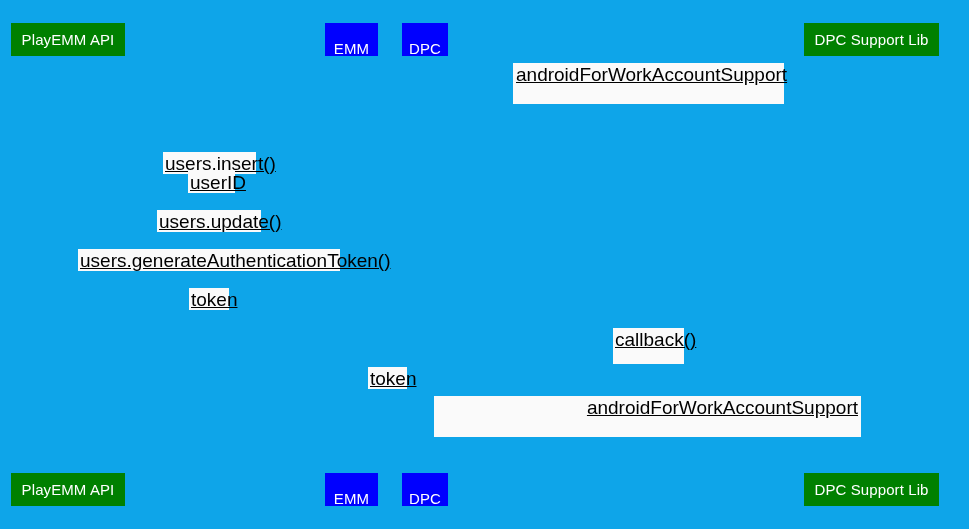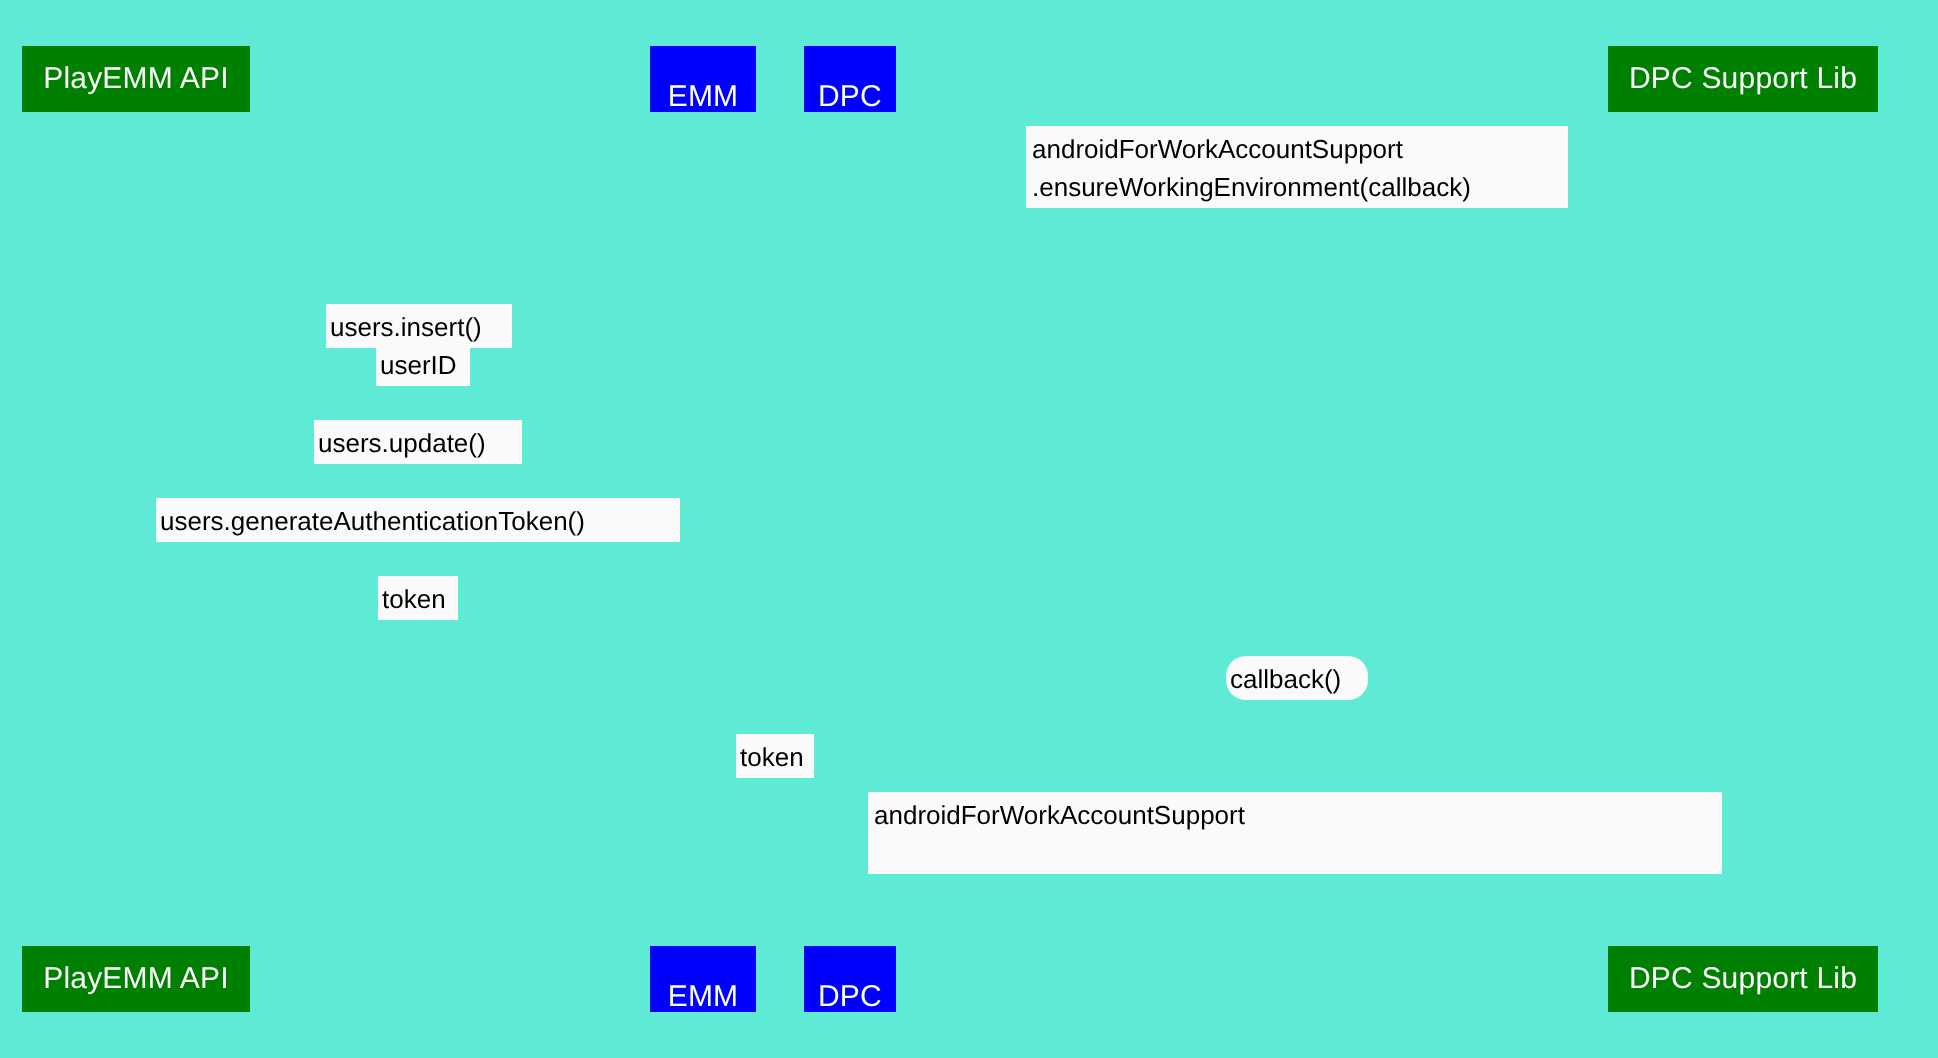--- a/index.html
+++ b/index.html
@@ -41,36 +41,37 @@
     position: absolute;
     width: 1px;
     background: transparent;
   }
 
   .msg-label {
     position: absolute;
     box-sizing: border-box;
     background: #fafafa;
     color: #000000;
-    font-size: 13px;
+    font-size: 19px;
     line-height: 19px;
-    text-align: left;
+    text-align: right;
     white-space: pre;
     padding: 2px 2px;
     user-select: none;
+    text-decoration: underline;
   }
   .msg-label.multiline {
     line-height: 19px;
     padding: 2px 3px;
   }
 </style>
 </head>
 <body>
 
-<div id="diagram" style="background: #5eead4; width: 969px; height: 529px;">
+<div id="diagram" style="background: #0ea5e9; width: 969px; height: 529px;">
     <div class="lifeline-box green" style="left: 11px; top: 23px; width: 114px; height: 33px; background: rgb(0, 128, 0); color: rgb(255, 255, 255);">
       <span>PlayEMM API</span>
     </div>
     <div class="lifeline-box green" style="left: 11px; top: 473px; width: 114px; height: 33px; background: rgb(0, 128, 0); color: rgb(255, 255, 255);">
       <span>PlayEMM API</span>
     </div>
     <div class="lifeline-line" style="left: 68px; top: 56px; height: 417px;"></div>
     <div class="lifeline-box blue" style="left: 325px; top: 23px; width: 53px; height: 33px; background: rgb(0, 0, 255); color: rgb(255, 255, 255);">
       <span>EMM</span>
     </div>
@@ -85,22 +86,22 @@
       <span>DPC</span>
     </div>
     <div class="lifeline-line" style="left: 425px; top: 56px; height: 417px;"></div>
     <div class="lifeline-box green" style="left: 804px; top: 23px; width: 135px; height: 33px; background: rgb(0, 128, 0); color: rgb(255, 255, 255);">
       <span>DPC Support Lib</span>
     </div>
     <div class="lifeline-box green" style="left: 804px; top: 473px; width: 135px; height: 33px; background: rgb(0, 128, 0); color: rgb(255, 255, 255);">
       <span>DPC Support Lib</span>
     </div>
     <div class="lifeline-line" style="left: 872px; top: 56px; height: 417px;"></div>
-    <div class="msg-label multiline" style="left: 513px; top: 63px; width: 271px; height: 41px; background: rgb(250, 250, 250); color: rgb(0, 0, 0);"><div>androidForWorkAccountSupport</div><div>.ensureWorkingEnvironment(callback)</div></div>
+    <div class="msg-label multiline" style="left: 513px; top: 63px; width: 271px; height: 41px; background: rgb(250, 250, 250); color: rgb(0, 0, 0);"><div>androidForWorkAccountSupport</div></div>
     <div class="msg-label" style="left: 163px; top: 132px; width: 93px; height: 22px; background: rgb(250, 250, 250); color: rgb(0, 0, 0); margin-top: 20px;"><div>users.insert()</div></div>
     <div class="msg-label" style="left: 188px; top: 171px; width: 47px; height: 22px; background: rgb(250, 250, 250); color: rgb(0, 0, 0);"><div>userID</div></div>
     <div class="msg-label" style="left: 78px; top: 249px; width: 262px; height: 22px; background: rgb(250, 250, 250); color: rgb(0, 0, 0);"><div>users.generateAuthenticationToken()</div></div>
     <div class="msg-label" style="left: 157px; top: 210px; width: 104px; height: 22px; background: rgb(250, 250, 250); color: rgb(0, 0, 0);"><div>users.update()</div></div>
     <div class="msg-label" style="left: 189px; top: 288px; width: 40px; height: 22px; background: rgb(250, 250, 250); color: rgb(0, 0, 0);"><div>token</div></div>
-    <div class="msg-label" style="left: 613px; top: 328px; width: 71px; height: 22px; background: rgb(250, 250, 250); color: rgb(0, 0, 0); border-radius: 10px;"><div>callback()</div></div>
+    <div class="msg-label" style="left: 613px; top: 328px; width: 71px; height: 36px; background: rgb(250, 250, 250); color: rgb(0, 0, 0);"><div>callback()</div></div>
     <div class="msg-label" style="left: 368px; top: 367px; width: 39px; height: 22px; background: rgb(250, 250, 250); color: rgb(0, 0, 0);"><div>token</div></div>
     <div class="msg-label multiline" style="left: 434px; top: 396px; width: 427px; height: 41px; background: rgb(250, 250, 250); color: rgb(0, 0, 0);"><div>androidForWorkAccountSupport</div></div>
   </div>
 
 </body></html>

